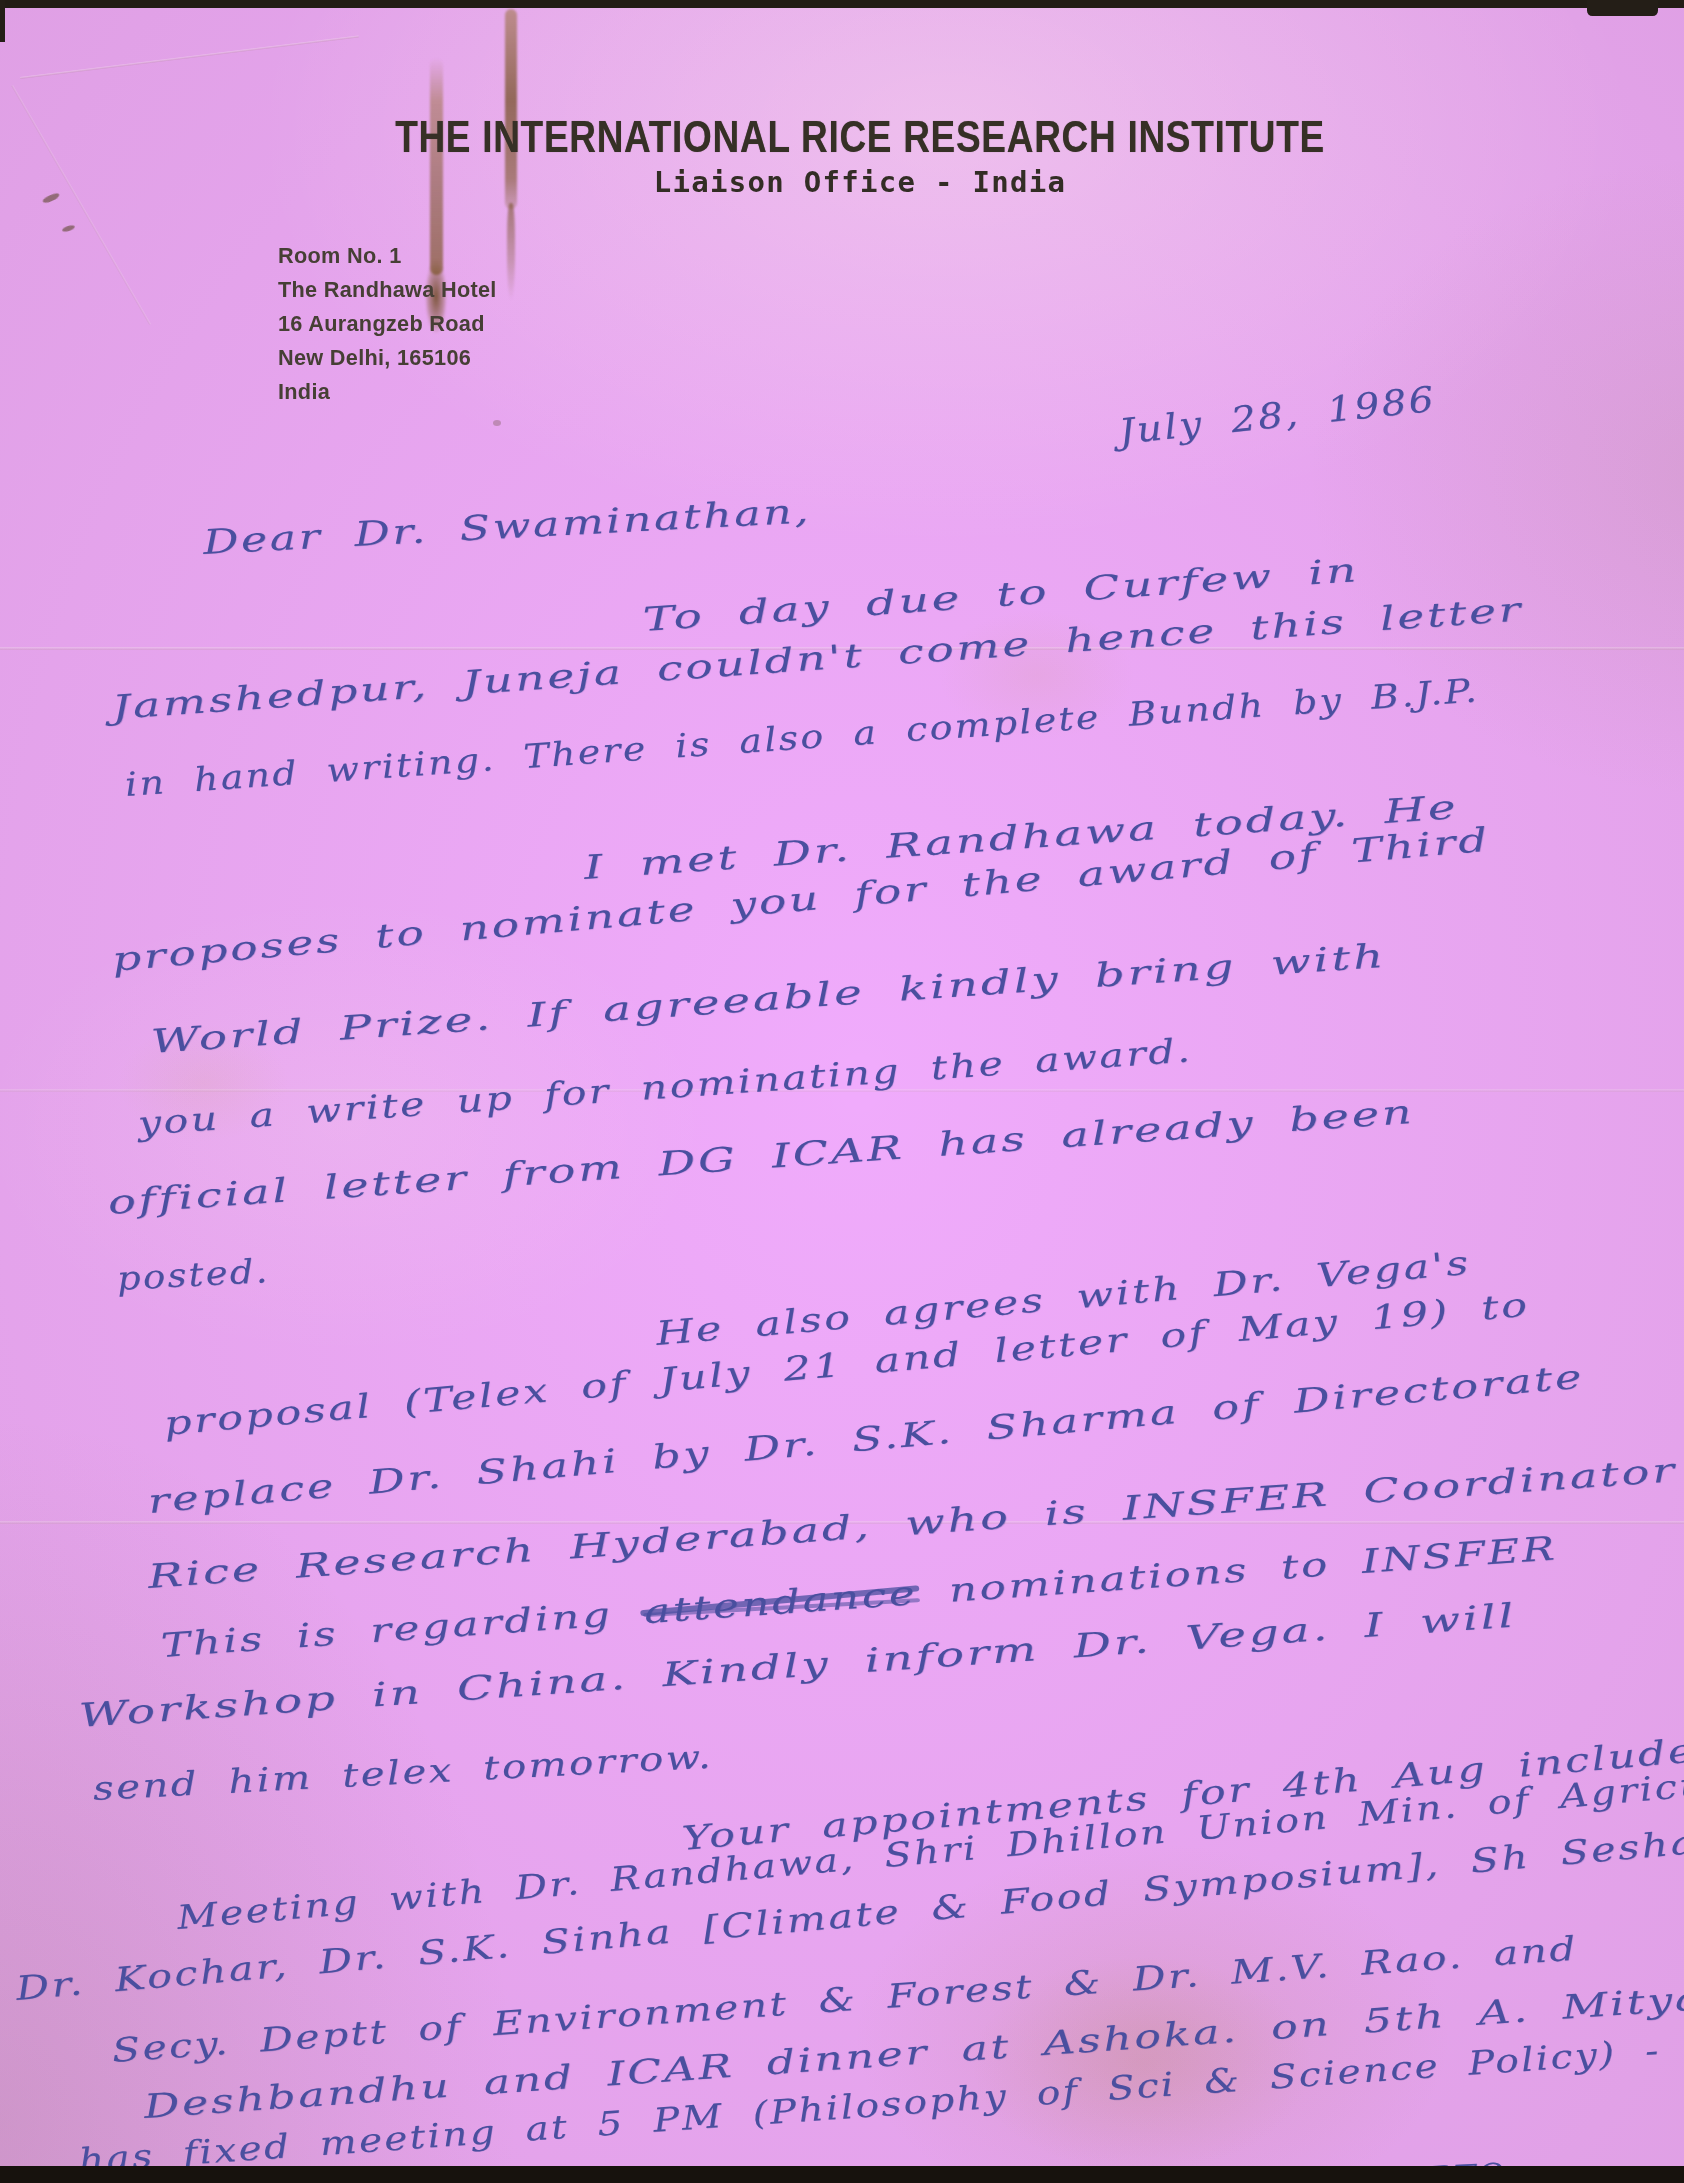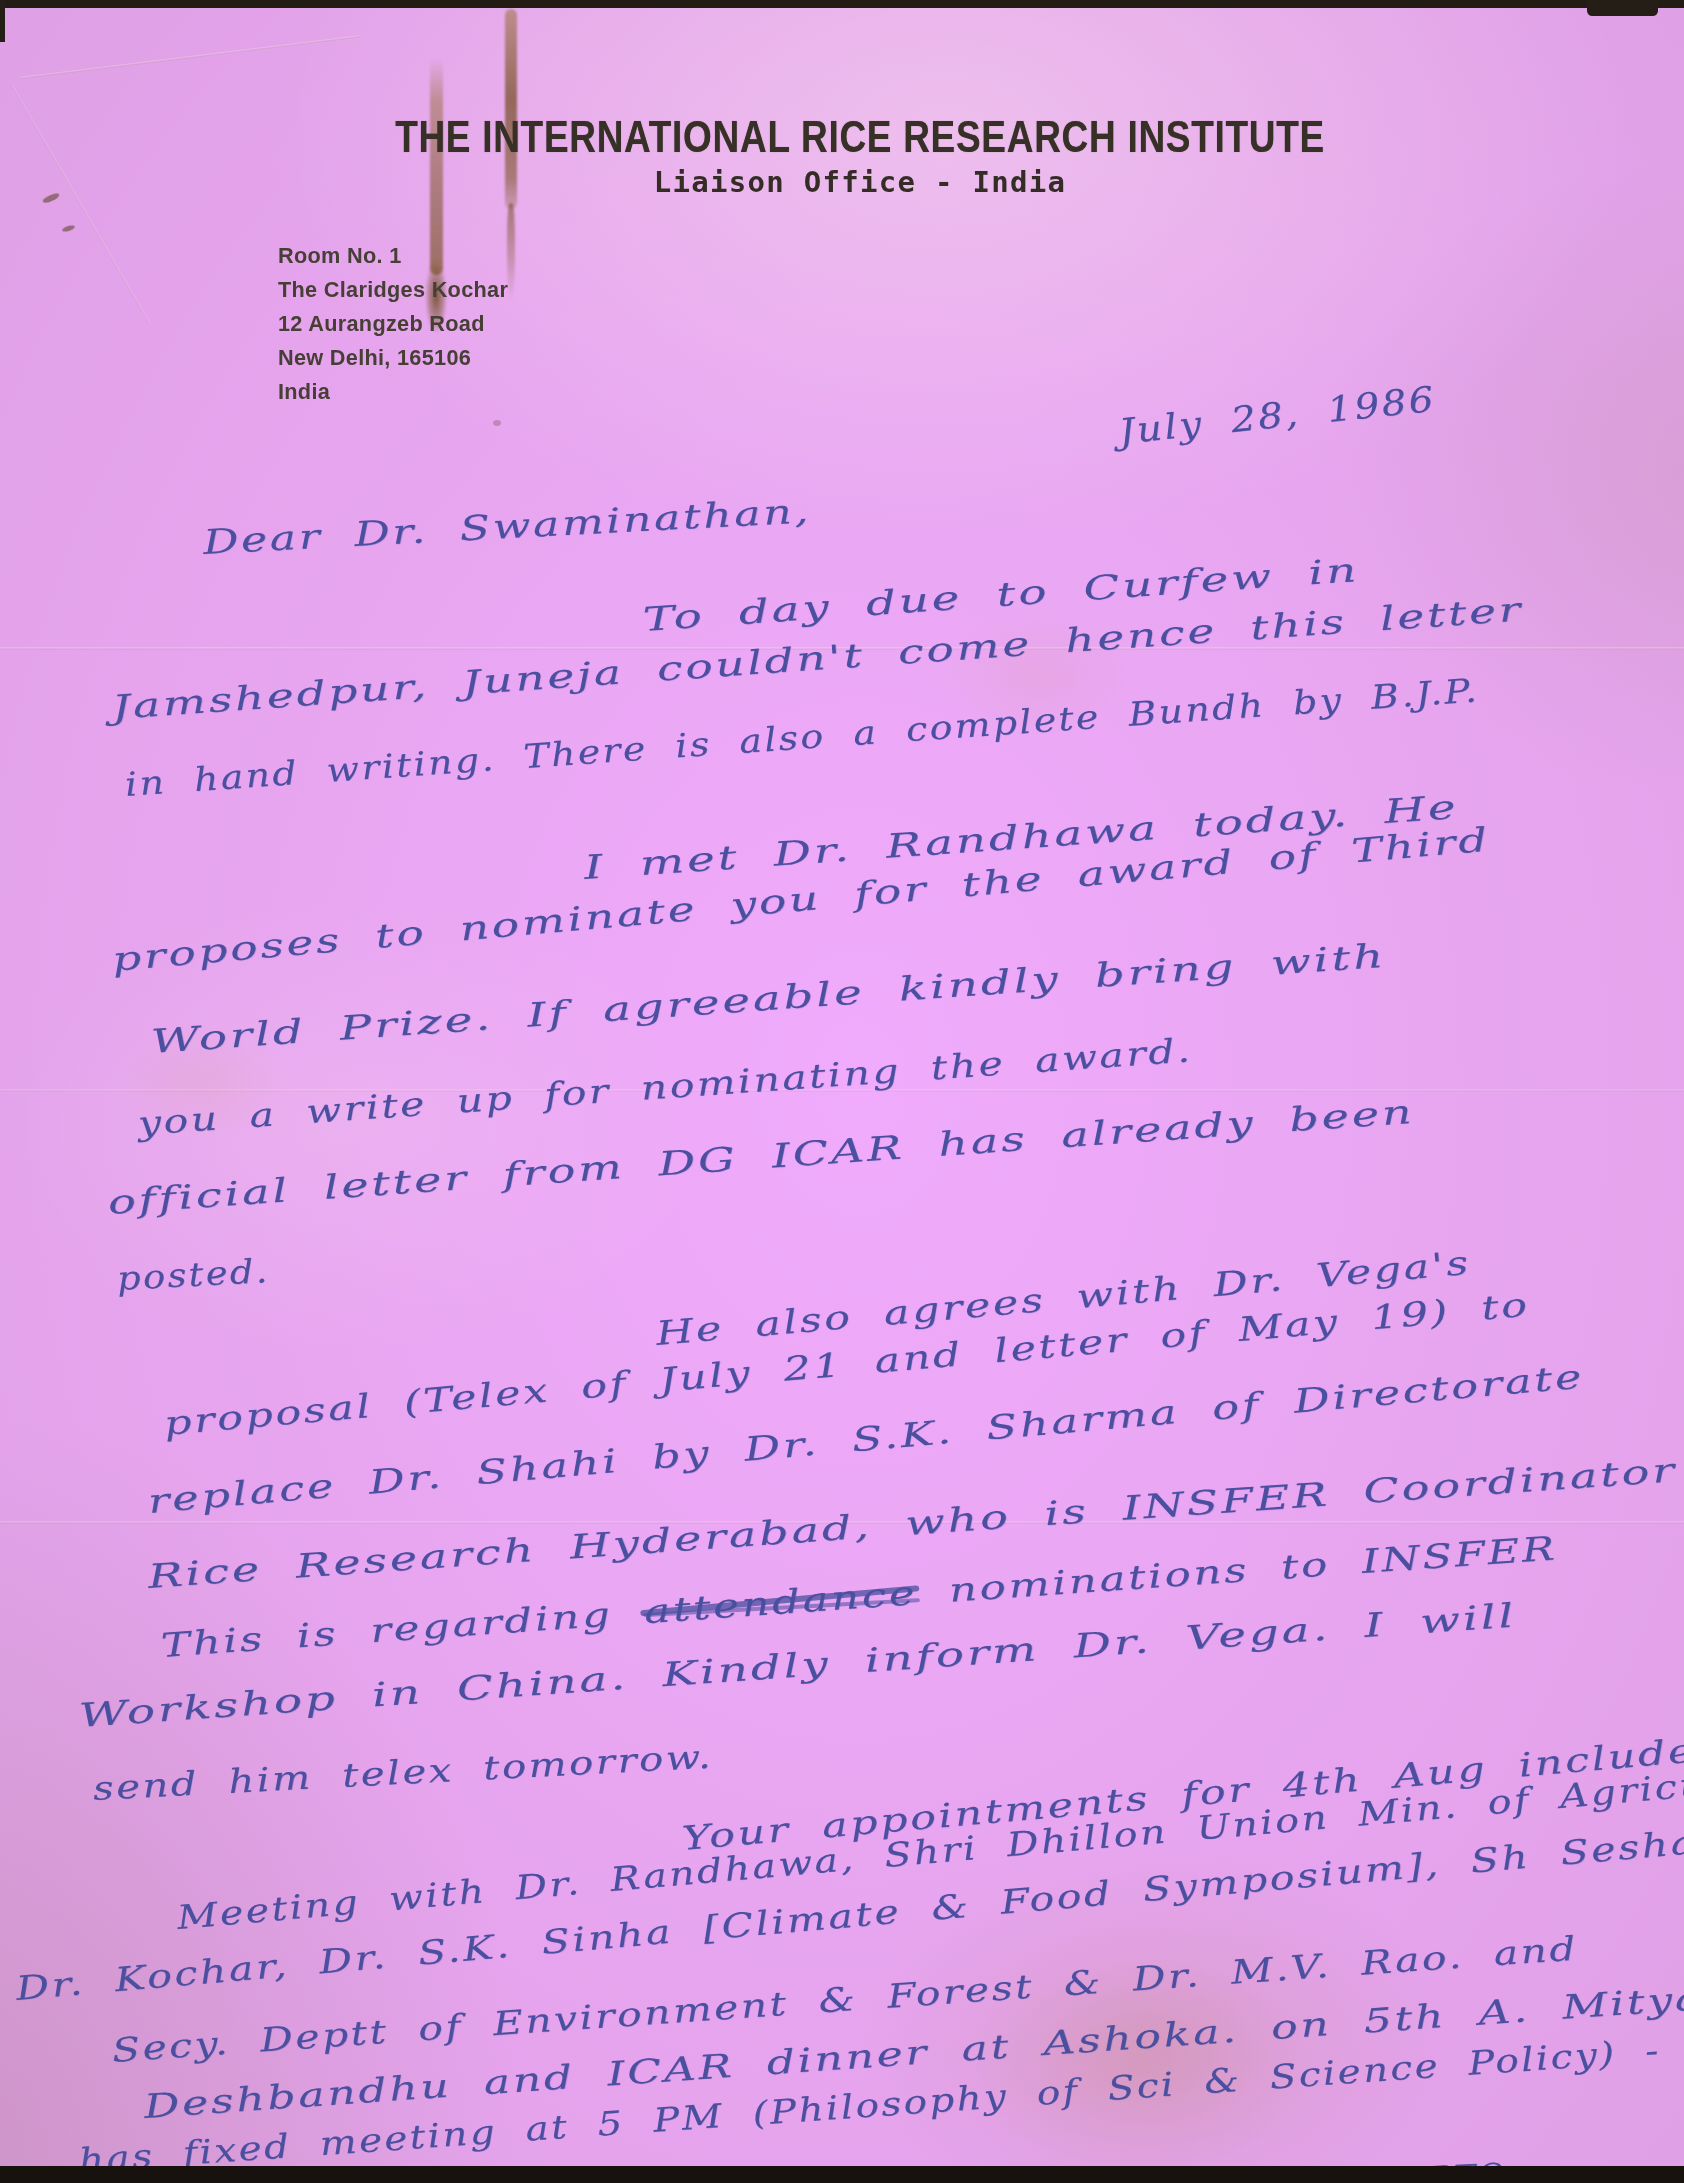--- a/index.html
+++ b/index.html
@@ -93,22 +93,22 @@
 
   <div class="speck" style="left:42px;top:195px;width:18.4px;height:5.9px;transform:rotate(-24deg);"></div>
   <div class="speck" style="left:62px;top:226px;width:13px;height:5.2px;transform:rotate(-18deg);"></div>
   <div class="speck" style="left:493px;top:420px;width:7.9px;height:5.9px;opacity:.5;"></div>
 
   <div class="lh-title">THE INTERNATIONAL RICE RESEARCH INSTITUTE</div>
   <div class="lh-sub">Liaison Office - India</div>
 
   <div class="addr">
     <div>Room No. 1</div>
-    <div>The Claridges Kochar</div>
-    <div>12 Aurangzeb Road</div>
+    <div>The Randhawa Hotel</div>
+    <div>16 Aurangzeb Road</div>
     <div>New Delhi, 165106</div>
     <div>India</div>
   </div>
 
 
   <div class="hw" style="left:1119px;top:412px;font-size:35px;transform:rotate(-6deg) scaleX(1.12);">July 28, 1986</div>
   <div class="hw" style="left:203px;top:522px;font-size:34px;transform:rotate(-3deg) scaleX(1.30);">Dear Dr. Swaminathan,</div>
 
   <div class="hw" style="left:643px;top:600px;font-size:33px;transform:rotate(-4deg) scaleX(1.42);">To day due to Curfew in</div>
   <div class="hw" style="left:112px;top:688px;font-size:33px;transform:rotate(-4deg) scaleX(1.38);">Jamshedpur, Juneja couldn't come hence this letter</div>

